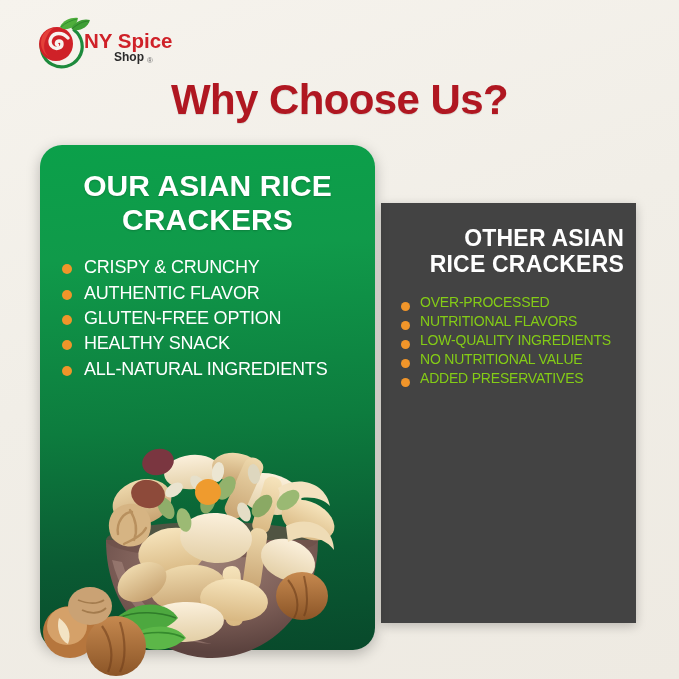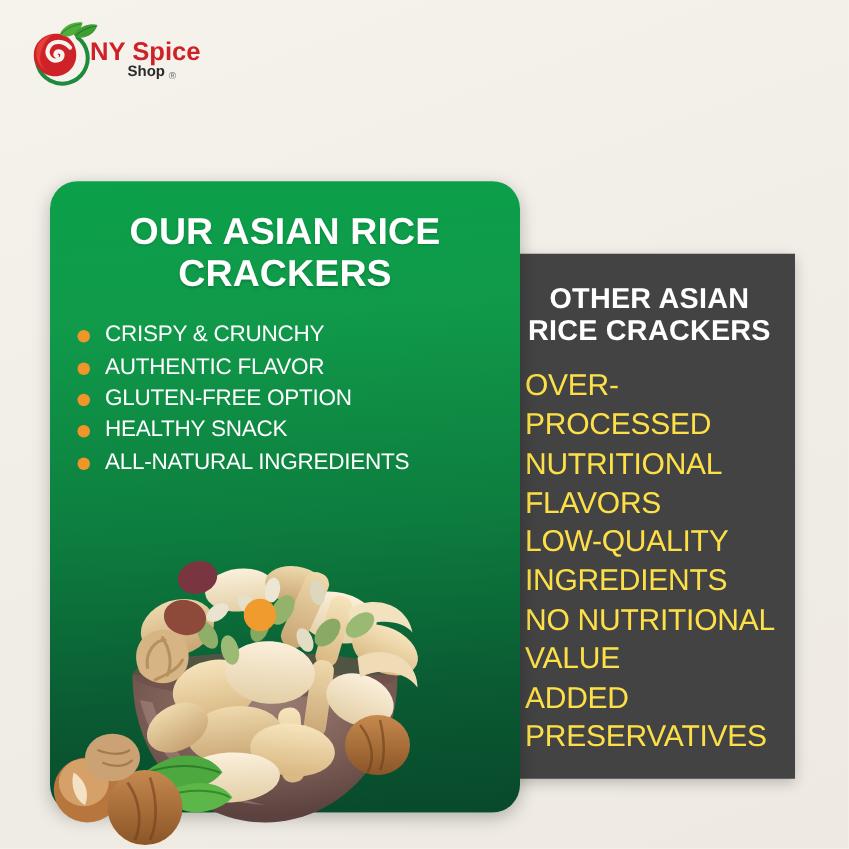--- a/index.html
+++ b/index.html
@@ -9,21 +9,21 @@
     overflow: hidden;
   }
   #canvas {
     position: relative;
     width: 679px; height: 679px;
     background: #f2efe9;
     background-image: linear-gradient(160deg, #f6f3ed 0%, #f1eee7 45%, #eeeae2 100%);
   }
 
   
-  #logo { position: absolute; left: 18px; top: 16px; width: 160px; height: 56px; text-align: center; }
+  #logo { position: absolute; left: 30px; top: 16px; width: 160px; height: 56px; text-align: center; }
   #logo svg { display: block; }
 
   
   #headline {
     position: absolute; left: 0; top: 76px; width: 679px;
     text-align: center;
     font-size: 42px; font-weight: bold;
     letter-spacing: -0.6px;
     color: #b01721;
     text-shadow: 0 1px 1px rgba(0,0,0,0.12);
@@ -35,47 +35,47 @@
     width: 255px; height: 420px;
     background: #434343;
     box-shadow: 0 3px 10px rgba(0,0,0,0.22);
     padding: 22px 12px 10px 12px;
     z-index: 1;
   }
   #dark-card .card-title {
     color: #ffffff;
     font-size: 23px; font-weight: bold;
     line-height: 1.14;
-    text-align: center;
+    text-align: right;
     letter-spacing: 0.2px;
     margin-bottom: 17px;
     padding-left: 22px;
   }
   #dark-card ul { list-style: none; padding-left: 8px; }
   #dark-card li {
     position: relative;
-    color: #fde047;
-    font-size: 24px;
+    color: #84cc16;
+    font-size: 14px;
     font-weight: 500;
     line-height: 1.28;
     padding-left: 19px;
     margin-bottom: 1px;
     letter-spacing: -0.2px;
   }
   #dark-card li::before {
     content: "";
     position: absolute; left: 0; top: 8px;
     width: 9px; height: 9px; border-radius: 50%;
     background: #f0952a;
   }
 
   
   #green-card {
     position: absolute; left: 40px; top: 145px;
-    width: 376px; height: 505px;
+    width: 335px; height: 505px;
     border-radius: 22px;
     background: linear-gradient(176deg, #0ba04a 0%, #109a4a 22%, #0d7c3e 55%, #0a5b33 80%, #08492b 100%);
     box-shadow: 0 4px 14px rgba(0,0,0,0.25);
     overflow: hidden;
     z-index: 3;
     padding: 24px 18px 0 18px;
   }
   #green-card .card-title {
     color: #ffffff;
     font-size: 30px; font-weight: bold;
@@ -131,20 +131,21 @@
       <path d="M31 11 C35 7 42 4 47 3" fill="none" stroke="#2E8B2E" stroke-width="0.9"></path>
       <path d="M41 12 C45 5 54 2 60 4 C58 11 51 15 44 14 Z" fill="#3E9E35"></path>
       <path d="M42 13 C47 8 54 5 59 5" fill="none" stroke="#2A7A28" stroke-width="0.9"></path>
 
       <text x="54" y="32" font-family="Liberation Sans, sans-serif" font-size="20.5" font-weight="bold" fill="#CF2128">NY Spice</text>
       <text x="84" y="45" font-family="Liberation Sans, sans-serif" font-size="12" font-weight="bold" fill="#2B2B2B">Shop</text>
       <text x="117" y="47" font-family="Liberation Sans, sans-serif" font-size="8" fill="#6b6b6b">®</text>
     </svg>
   </div>
 
+  <div id="headline">Why Choose Us?</div>
 
   <div id="dark-card">
     <div class="card-title">OTHER ASIAN RICE CRACKERS</div>
     <ul>
       <li>OVER-PROCESSED</li>
       <li>NUTRITIONAL FLAVORS</li>
       <li>LOW-QUALITY INGREDIENTS</li>
       <li>NO NUTRITIONAL VALUE</li>
       <li>ADDED PRESERVATIVES</li>
     </ul>

